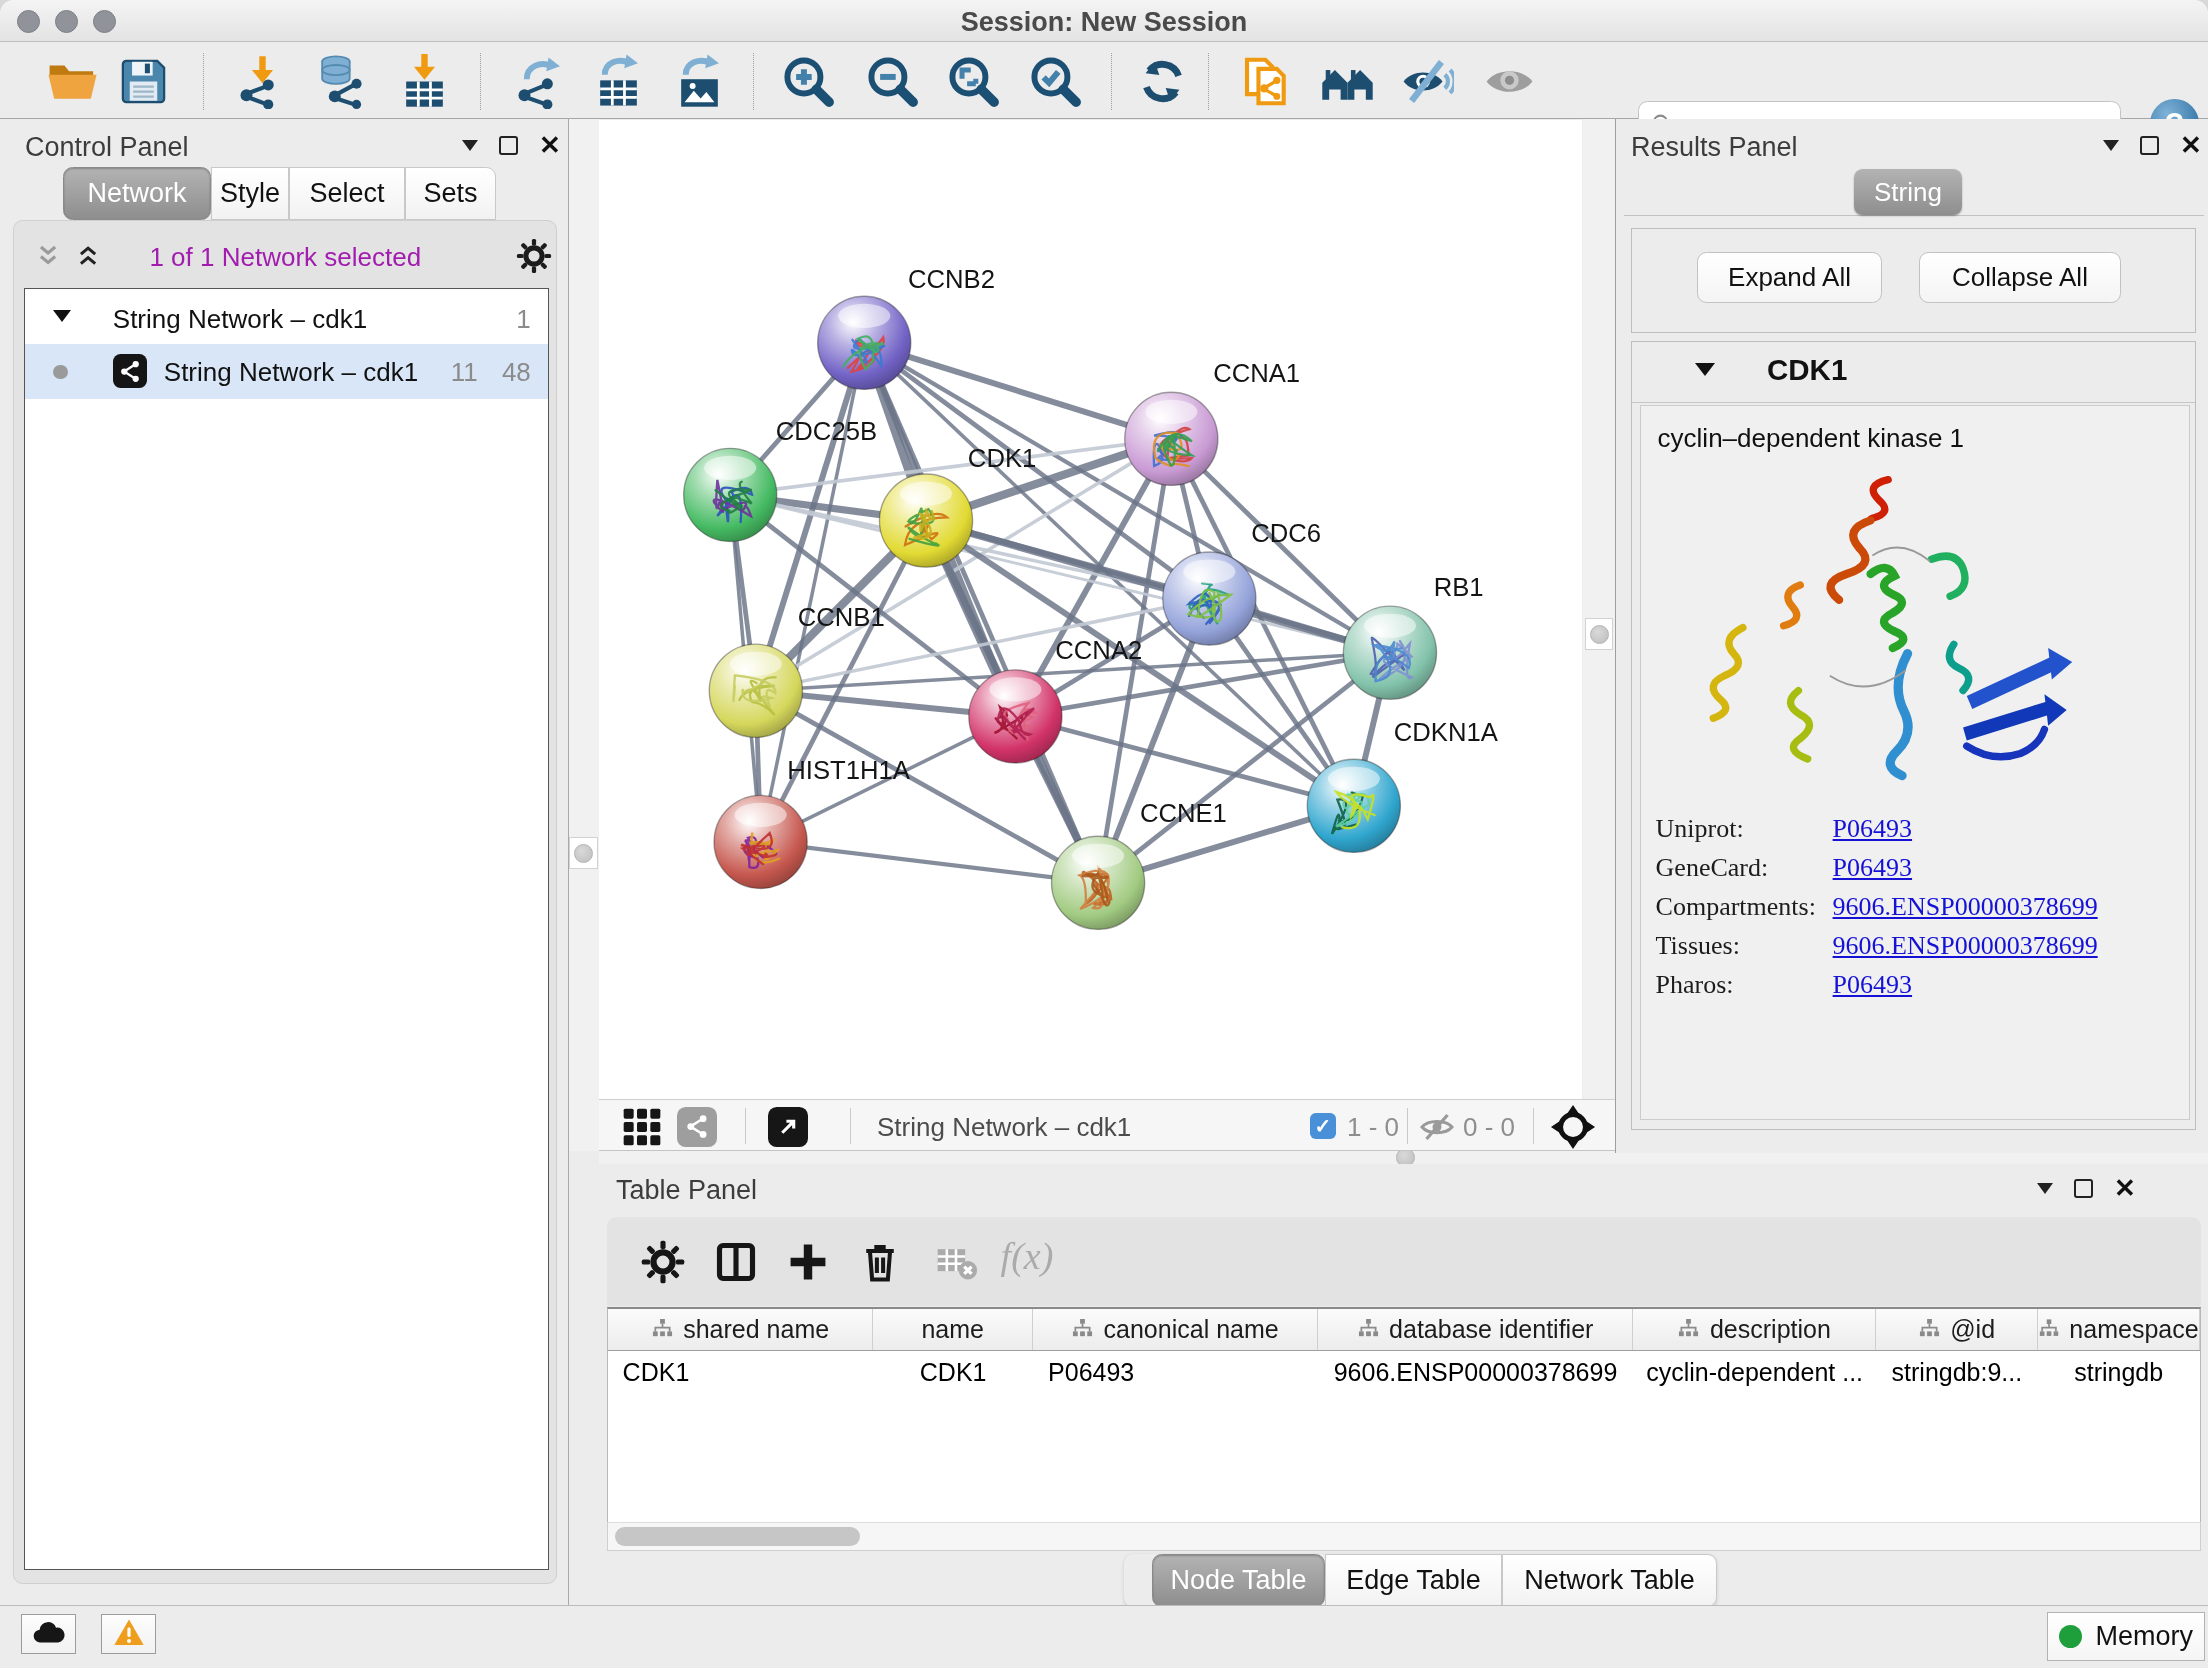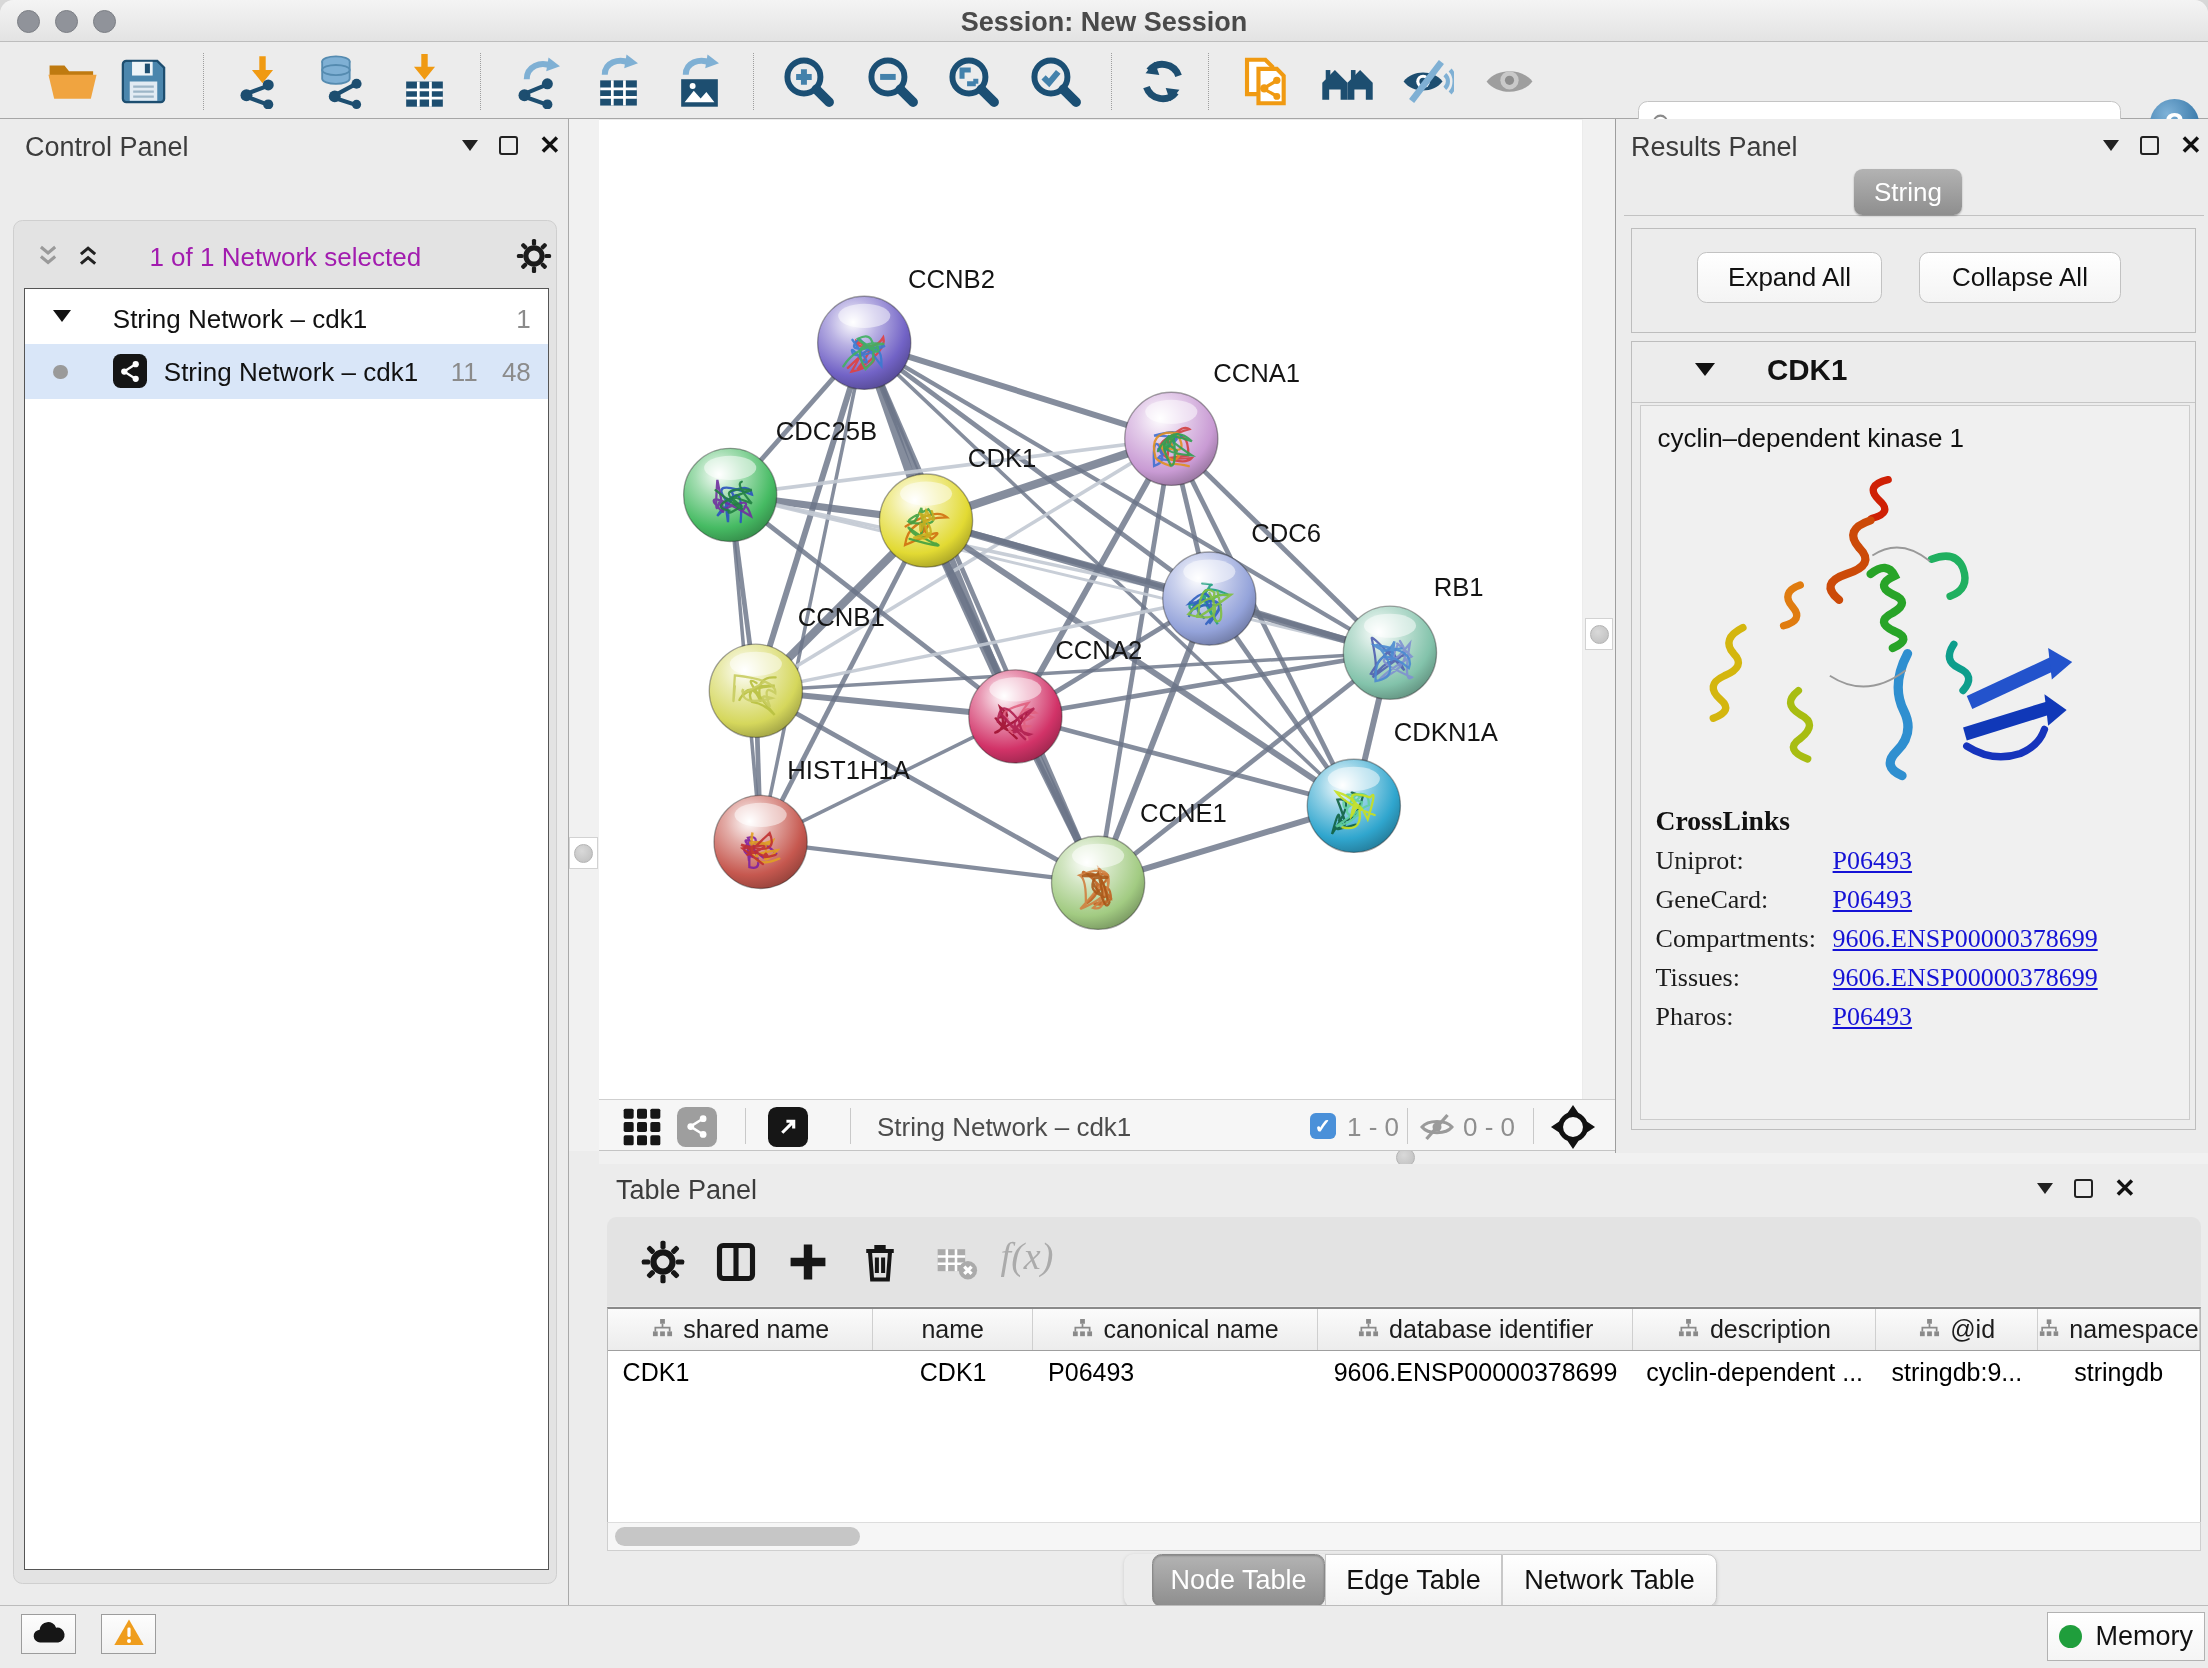--- a/index.html
+++ b/index.html
@@ -287,20 +287,26 @@
     </div>
     <button class="helpbtn">?</button>
   </div>
 
   <div class="control-panel">
     <div class="panel-title abs" style="left:25px; top:13.3px">Control Panel</div>
     <div class="win-icons" style="left:462px; top:13.3px">
       <span class="icon-collapse"></span>
       <span class="icon-float"></span>
       <span class="icon-close">✕</span>
+    </div>
+    <div class="cp-tabs">
+      <div class="tab sel" style="width:148px">Network</div>
+      <div class="tab" style="width:78px">Style</div>
+      <div class="tab" style="width:116px">Select</div>
+      <div class="tab" style="width:91px; border-radius:0 9.5px 0 0">Sets</div>
     </div>
     <div class="cp-box">
       <div class="cp-statusrow">
         <svg class="abs" style="left:21px; top:15px" width="28.5" height="25" viewBox="0 0 24 20">
             <path d="M5 2l6 5 6-5M5 10l6 5 6-5" stroke="#9a9a9a" stroke-width="2.6" fill="none"></path>
           </svg>
         <svg class="abs" style="left:61px; top:15px" width="28.5" height="25" viewBox="0 0 24 20">
             <path d="M5 8l6-5 6 5M5 16l6-5 6 5" stroke="#222" stroke-width="2.6" fill="none"></path>
           </svg>
         <div class="cp-status-text">1 of 1 Network selected</div>
@@ -627,21 +633,20 @@
           <path d="M286 196 q-12 18 6 26 q18 8 4 24" stroke="#0d9e8c" stroke-width="8" fill="none" stroke-linecap="round"></path>
           <path d="M236 206 q-18 34 -4 62 q12 24 -8 44 q-16 16 6 26" stroke="#2f8fd0" stroke-width="10" fill="none" stroke-linecap="round"></path>
           <polygon points="300,252 390,210 396,224 306,266" fill="#2353cc"></polygon>
           <polygon points="388,200 414,215 392,234" fill="#2353cc"></polygon>
           <polygon points="296,286 386,258 390,272 300,300" fill="#1038b8"></polygon>
           <polygon points="384,250 408,267 388,284" fill="#1038b8"></polygon>
           <path d="M300 306 q28 18 58 8 q20 -8 26 -26" stroke="#1634bc" stroke-width="8" fill="none" stroke-linecap="round"></path>
           <path d="M198 100 q30 -20 62 6M152 230 q40 26 82 -6" stroke="#999" stroke-width="2" fill="none"></path>
         </svg>
         <div class="crosslinks">
-          <div class="cl-title">CrossLinks</div>
           <div id="cl-rows">
               <div class="cl-row">
                 <span class="cl-label">Uniprot:</span>
                 <a class="cl-link" href="#" style="color: rgb(21, 18, 214);">P06493</a>
               </div>
               <div class="cl-row">
                 <span class="cl-label">GeneCard:</span>
                 <a class="cl-link" href="#" style="color: rgb(21, 18, 214);">P06493</a>
               </div>
               <div class="cl-row">

